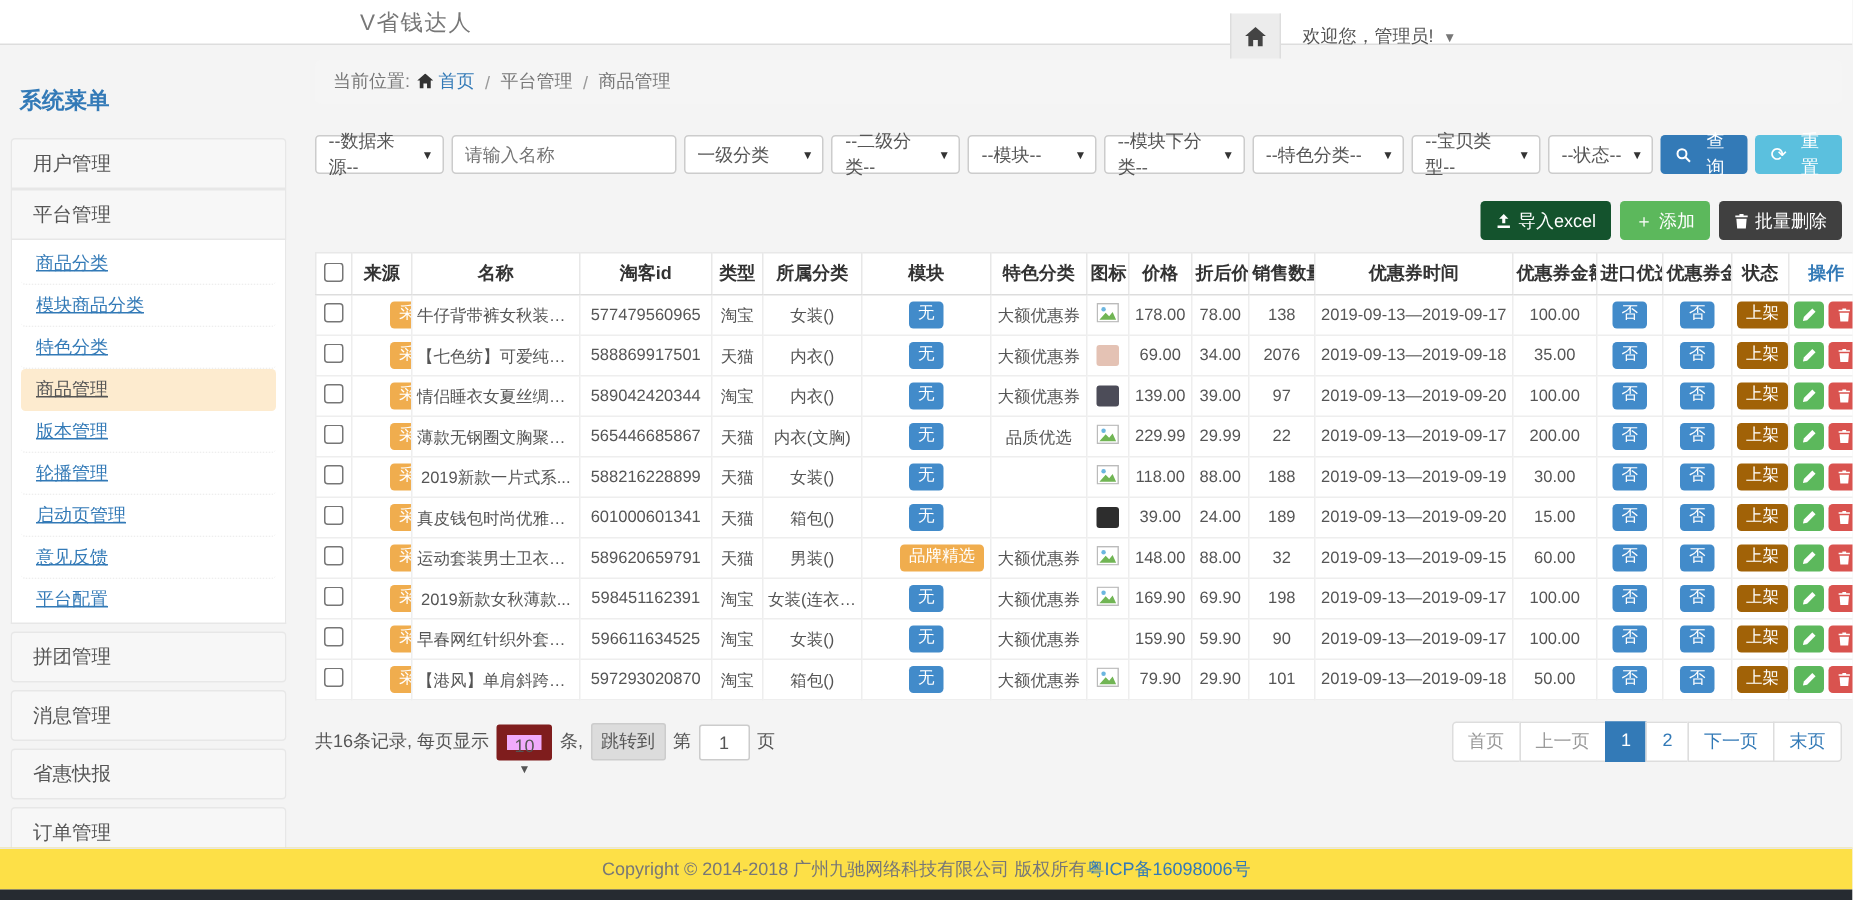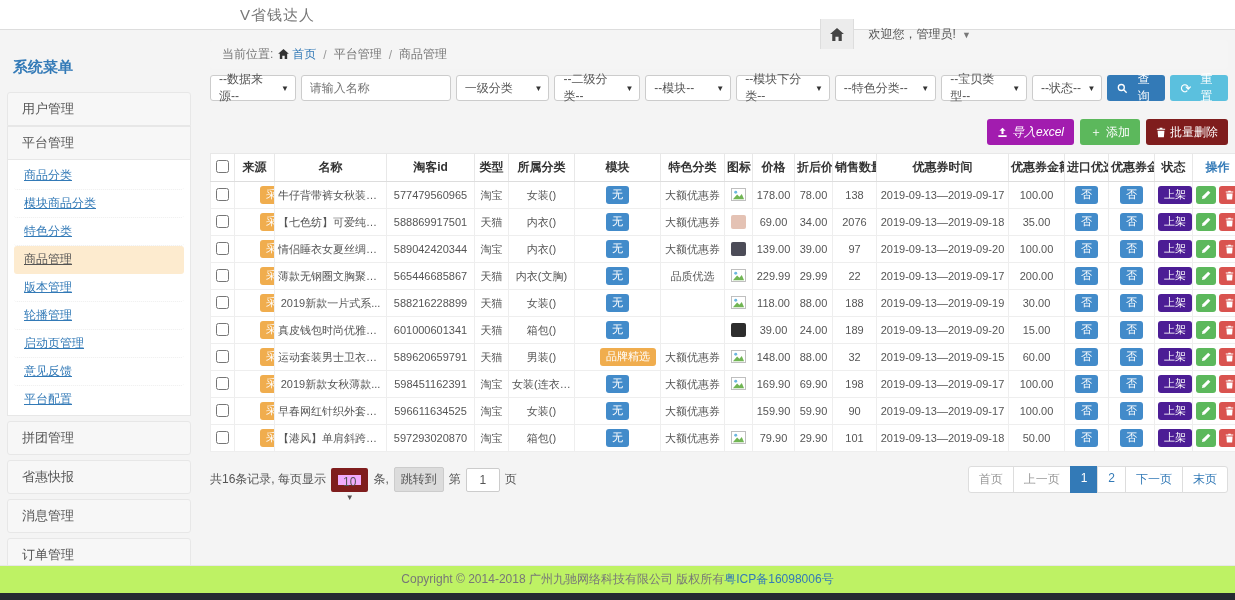--- a/index.html
+++ b/index.html
@@ -5,89 +5,89 @@
   * { box-sizing: border-box; margin: 0; padding: 0; }
   html,body { width:1235px; height:600px; overflow:hidden; }
   body {
     font-family: "Liberation Sans","DejaVu Sans",sans-serif;
     background:#f4f4f4; color:#555; font-size:12px; position:relative;
   }
   
   .topbar { position:absolute; top:0; left:0; width:1235px; height:30px;
     background:#fff; border-bottom:1px solid #ddd; z-index:5; }
   .brand { position:absolute; left:240px; top:6px; font-size:15px; color:#777; letter-spacing:1px; }
-  .topbar-right { position:absolute; right:250px; top:10px; height:48px; display:flex; align-items:center; }
+  .topbar-right { position:absolute; right:250px; top:0; height:48px; display:flex; align-items:center; }
   .home-btn { width:34px; height:30px; background:#ececec; border-left:1px solid #ddd; border-right:1px solid #ddd;
     display:flex; align-items:center; justify-content:center; cursor:pointer; }
   .welcome { padding:0 14px; color:#555; font-size:12px; cursor:pointer; }
   .welcome .caret { font-size:9px; color:#777; margin-left:3px; }
   
   .sidebar { position:absolute; left:7px; top:50px; width:184px; height:518px; overflow:hidden; }
   .sidebar-title { color:#337ab7; font-size:15px; font-weight:bold; padding:8px 6px 10px 6px; }
   .side-group { background:#f7f7f7; border:1px solid #e7e7e7; border-radius:3px;
     padding:7px 14px; font-size:13px; color:#555; cursor:pointer; margin-top:5px; }
   .side-group.attached { margin-top:0; border-radius:0; }
   .side-sub { background:#fff; border:1px solid #e7e7e7; border-top:none; padding:2px 6px; }
   .side-sub-item { display:block; color:#337ab7; font-size:12px; padding:5px 10px;
     border-bottom:1px dotted #eee; cursor:pointer; border-radius:3px;text-decoration:underline; }
   .side-sub-item:last-child { border-bottom:none; }
   .side-sub-item.active { background:#fdebcf; color:#555; border-bottom-color:transparent; }
   
   .main { position:absolute; left:210px; top:40px; width:1018px; }
   .breadcrumb { background:#f5f5f5; border-radius:4px; padding:6px 12px; font-size:12px; color:#777;
-    margin-bottom:6px; display:flex; align-items:center; gap:5px; }
+    margin-bottom:21px; display:flex; align-items:center; gap:5px; }
   .breadcrumb a { color:#337ab7; text-decoration:none; cursor:pointer; }
   .crumb-sep { color:#999; padding:0 2px; }
   
   .filter-row { display:flex; gap:5px; align-items:center; margin-bottom:18px; flex-wrap:nowrap; }
   .sel { height:26px; border:1px solid #ccc; border-radius:3px; background:#fff; color:#555;
     display:flex; align-items:center; justify-content:space-between; padding:0 6px 0 8px; font-size:12px; cursor:pointer; }
   .sel .caret { font-size:8px; color:#333; margin-left:4px; }
   .txt-input { height:26px; border:1px solid #ccc; border-radius:3px; padding:0 8px; font-size:12px; color:#555; }
   .btn { height:26px; border:none; border-radius:3px; color:#fff; font-size:12px; padding:0 10px;
     display:inline-flex; align-items:center; gap:4px; cursor:pointer; font-family:inherit; }
   .btn-primary { background:#337ab7; }
   .btn-info { background:#5bc0de; }
   .btn-success { background:#5cb85c; }
-  .btn-danger-light { background:#7f1d1d; }
-  .btn-teal { background:#a21caf;font-style:italic; }
+  .btn-danger-light { background:#404040; }
+  .btn-teal { background:#14532d; }
   
   .toolbar { display:flex; justify-content:flex-end; gap:6px; margin-bottom:8px; }
   
   table.grid { width:100%; border-collapse:collapse; table-layout:fixed; background:#fff; }
   .grid th { font-size:12px; color:#333; font-weight:bold; padding:5px 2px; border:1px solid #e8e8e8;
     border-bottom:1px solid #ddd; text-align:center; background:#fff; white-space:nowrap; overflow:hidden; }
   .grid th.op-head { color:#337ab7; }
   .grid td { font-size:11px; color:#555; padding:4px 3px; border:1px solid #eee; text-align:center;
     white-space:nowrap; overflow:hidden; text-overflow:ellipsis; height:27px; }
   .badge { display:inline-block; border-radius:3px; color:#fff; font-size:11px; padding:2px 6px; line-height:1.2; }
   .badge-orange { background:#f0ad4e;margin-left:22px; }
   .badge-blue { background:#428bca; cursor:pointer; }
-  .badge-green { background:#4c1d95; cursor:pointer; }
+  .badge-green { background:#a16207; cursor:pointer; }
   .mini-btn { display:inline-flex; align-items:center; justify-content:center; width:20px; height:18px;
     border-radius:3px; cursor:pointer; vertical-align:middle; }
   .mini-green { background:#5cb85c; }
   .mini-red { background:#d9534f; margin-left:3px; }
   .thumb { display:inline-block; width:15px; height:14px; border-radius:2px; vertical-align:middle; }
   
   .pager-row { display:flex; justify-content:space-between; align-items:center; margin-top:14px; font-size:12px; color:#555; }
   .pager-left { display:flex; align-items:center; gap:5px; }
   .mini-sel { height:24px; border:7px solid #7f1d1d; border-radius:2px; background:#f0abfc; display:inline-flex;
     align-items:center; padding:0 5px; gap:4px; cursor:pointer;flex-direction:column; }
   .jump-btn { background:#dcdcdc; border:1px solid #ccc; border-radius:2px; padding:3px 6px; color:#555; cursor:pointer; }
   .page-input { width:34px; height:24px; border:1px solid #ccc; border-radius:2px; text-align:center; font-size:12px; color:#555; }
   .pages { display:inline-flex; }
   .page-btn { border:1px solid #ddd; background:#fff; padding:4px 10px; font-size:12px; color:#337ab7;
     margin-left:-1px; cursor:pointer; }
   .page-btn:first-child { border-radius:3px 0 0 3px; margin-left:0; }
   .page-btn:last-child { border-radius:0 3px 3px 0; }
   .page-btn.disabled { color:#999; cursor:default; }
   .page-btn.active { background:#337ab7; border-color:#337ab7; color:#fff; cursor:default; }
   
-  .footer { position:absolute; left:0; top:565px; width:1235px; height:28px; background:#bef264;
+  .footer { position:absolute; left:0; top:565px; width:1235px; height:28px; background:#fde047;
     border-top:1px solid #e7e7e7; display:flex; align-items:center; justify-content:center;
     font-size:12px; color:#777; z-index:4; }
   .footer a { color:#337ab7; text-decoration:none; cursor:pointer; }
   .bottom-bar { position:absolute; left:0; top:593px; width:1235px; height:7px; background:#262b31; z-index:6; }
   svg { display:block; }
 </style>
 </head>
 <body>
 
 <header class="topbar">
@@ -117,22 +117,22 @@
         <a class="side-sub-item">模块商品分类</a>
         <a class="side-sub-item">特色分类</a>
         <a class="side-sub-item active">商品管理</a>
         <a class="side-sub-item">版本管理</a>
         <a class="side-sub-item">轮播管理</a>
         <a class="side-sub-item">启动页管理</a>
         <a class="side-sub-item">意见反馈</a>
         <a class="side-sub-item">平台配置</a>
       </div>
       <div class="side-group">拼团管理</div>
+      <div class="side-group">消息管理</div>
       <div class="side-group">省惠快报</div>
-      <div class="side-group">消息管理</div>
       <div class="side-group">订单管理</div>
     </nav>
 </aside>
 
 <main class="main">
 
   <div class="breadcrumb" id="breadcrumb">
       <span>当前位置:</span>
       <a><svg width="11" height="10" viewBox="0 0 16 15" style="display:inline-block;vertical-align:-1px;margin-right:3px">
           <path d="M8 0 L16 7 H13.5 V15 H9.8 V10 H6.2 V15 H2.5 V7 H0 Z" fill="#333"></path>

